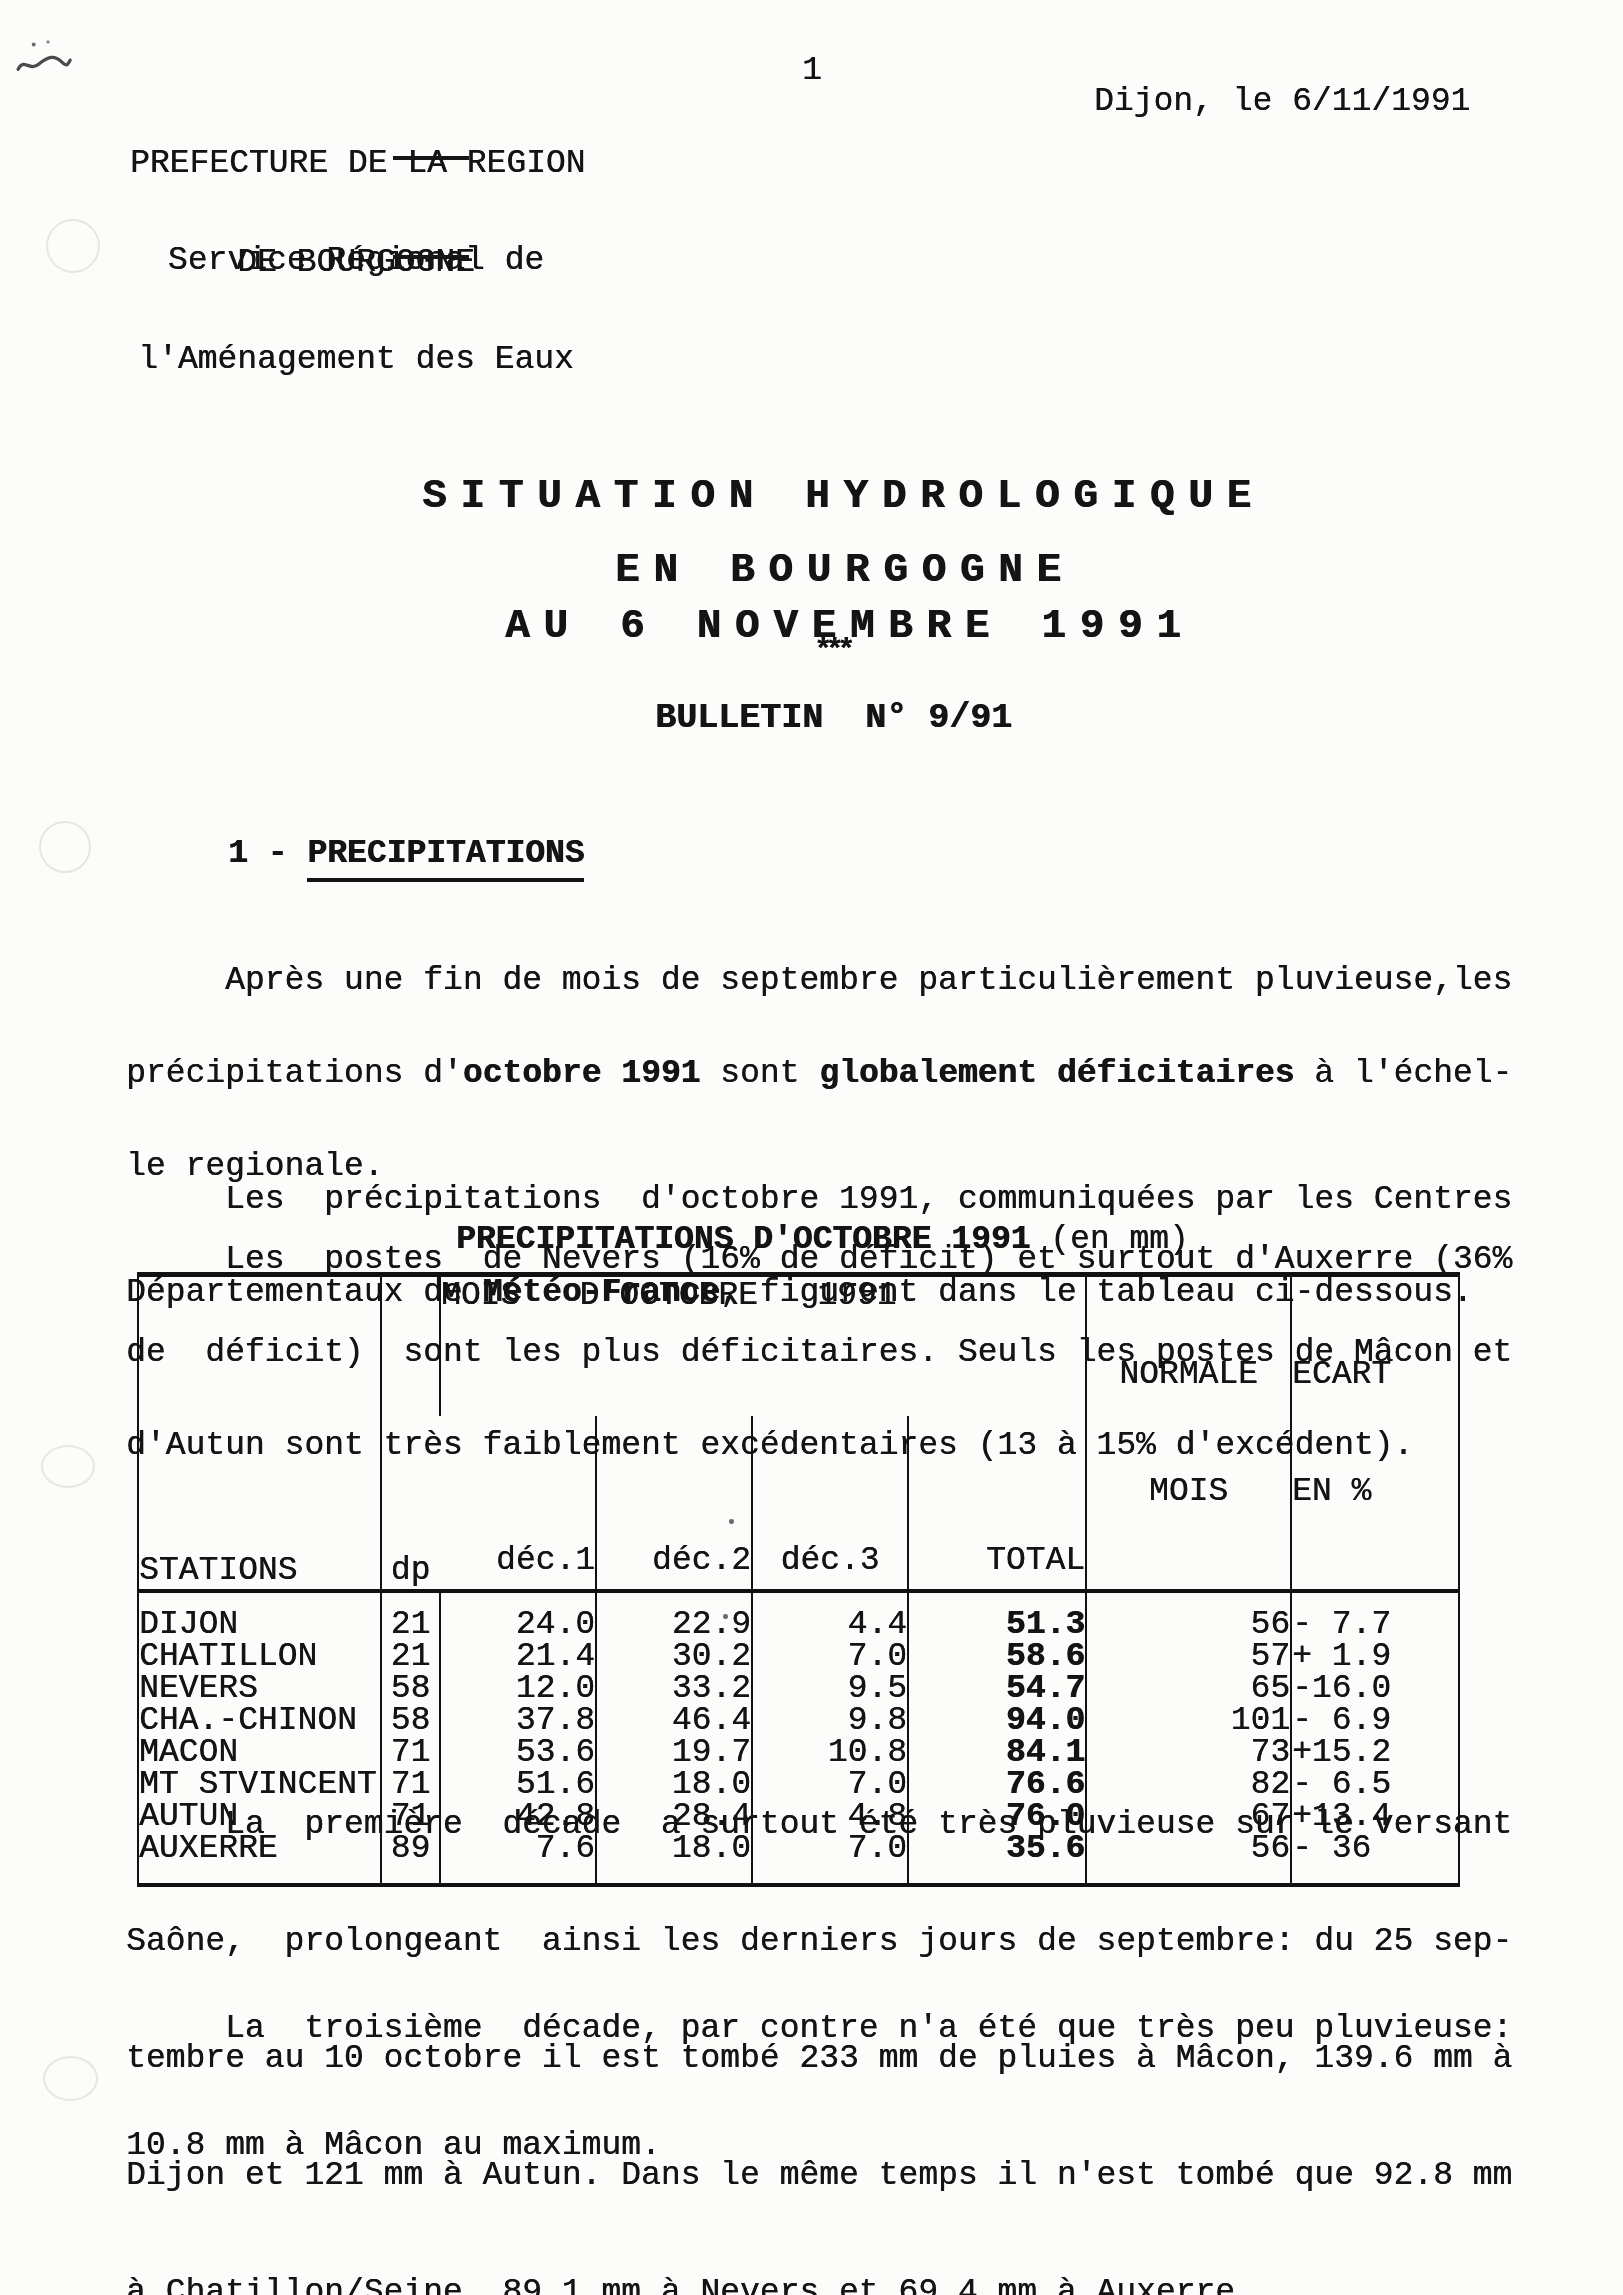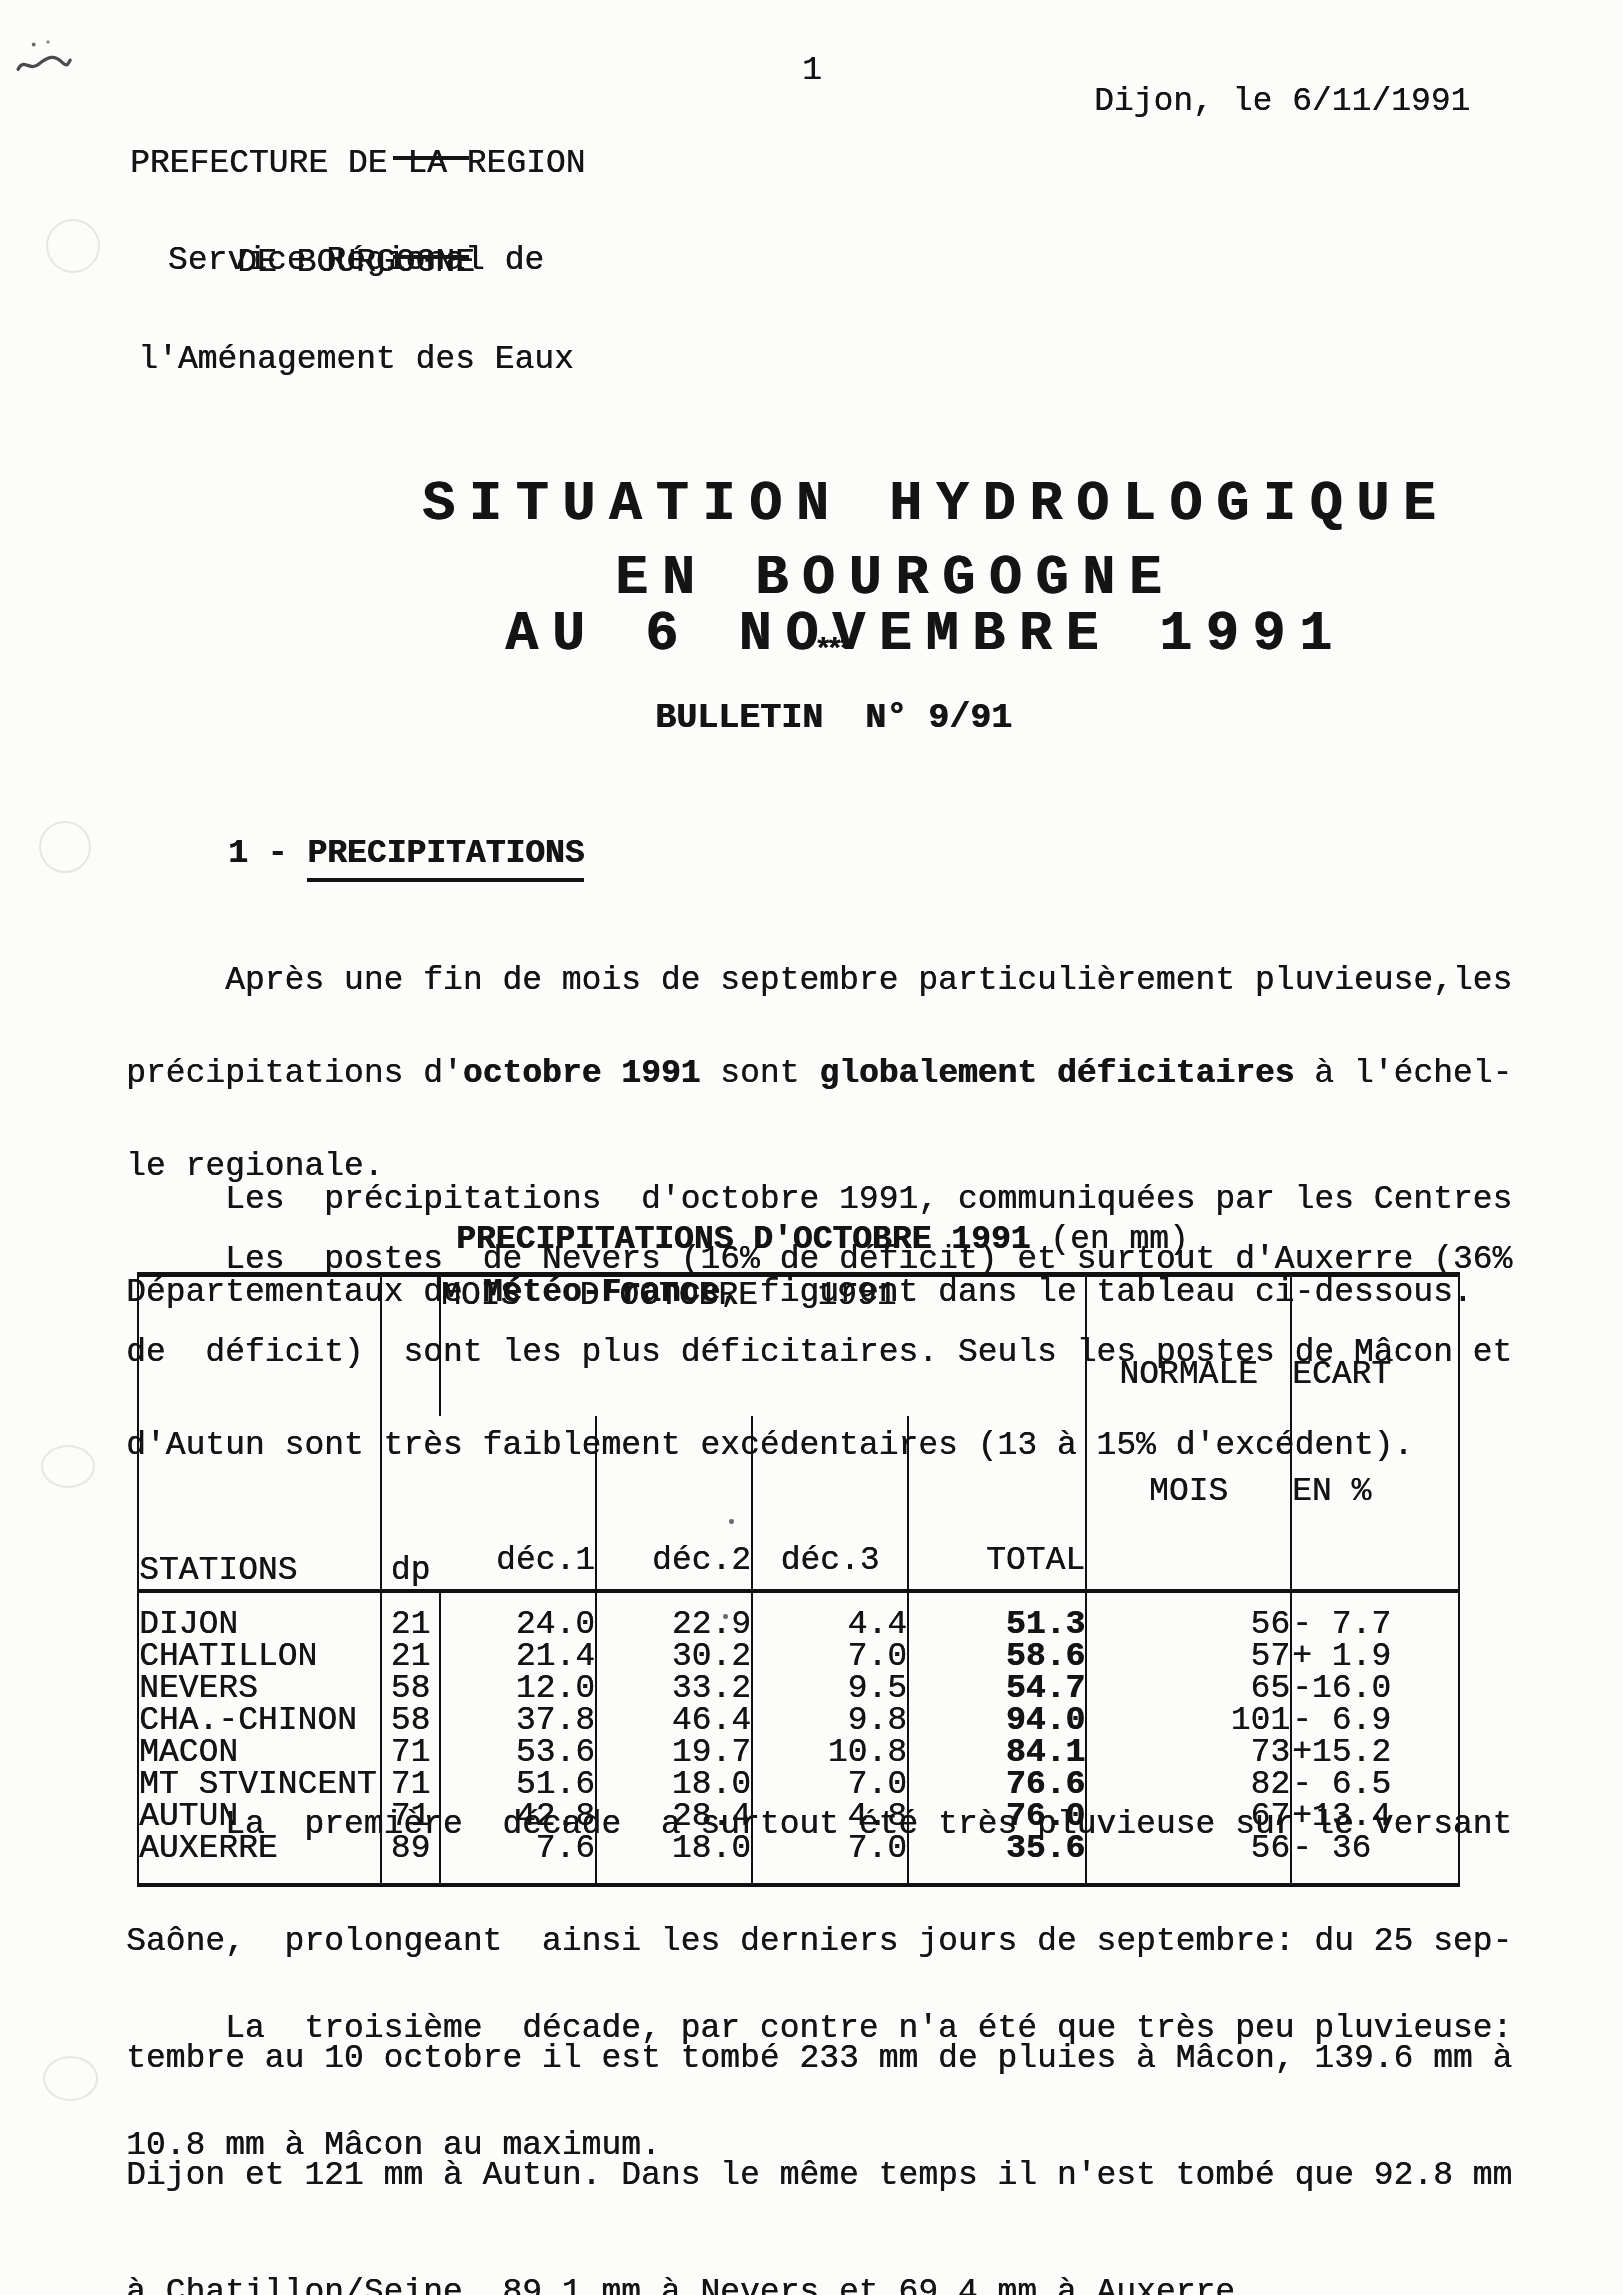--- a/index.html
+++ b/index.html
@@ -11,21 +11,21 @@
     text-shadow:0.4px 0 0 currentColor;
   }
   .abs{position:absolute; white-space:pre;}
   .body-txt{font-size:33px; line-height:31px;}
   .body-txt-wide{font-size:33px; line-height:39px;}
   .b{font-weight:700; text-shadow:0.7px 0 0 currentColor;}
   .center-block{text-align:center;}
   .dash{position:absolute; height:3.9px; background:#161616;}
   .hole{position:absolute; border:2px solid #e6e6e2; border-radius:50%;}
   .speck{position:absolute; width:4.6px; height:4.6px; border-radius:50%; background:#3a3a3a; opacity:.75;}
-  .title-sp{font-size:55px; font-weight:700; letter-spacing:13.7px; text-shadow:0.8px 0 0 currentColor;}
+  .title-sp{font-size:41px; font-weight:700; letter-spacing:13.7px; text-shadow:0.8px 0 0 currentColor;}
   .sec-underline{border-bottom:4.6px solid #151515; padding-bottom:5.9px;}
 
   
   table.precip{
     border-collapse:collapse; table-layout:fixed; width:1320px;
     font-size:33px;
   }
   table.precip th, table.precip td{white-space:pre; overflow:visible; padding:0;}
   table.precip{border:2.6px solid #111; border-top-width:5.2px; border-bottom-width:4.6px;}
   col.c-stations{width:243px;} col.c-dp{width:59px;}

